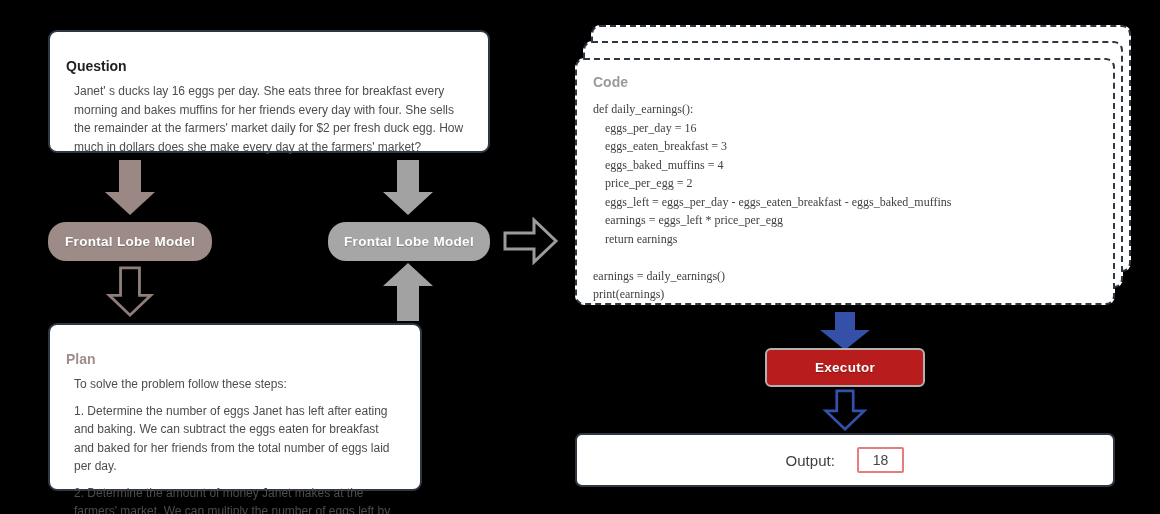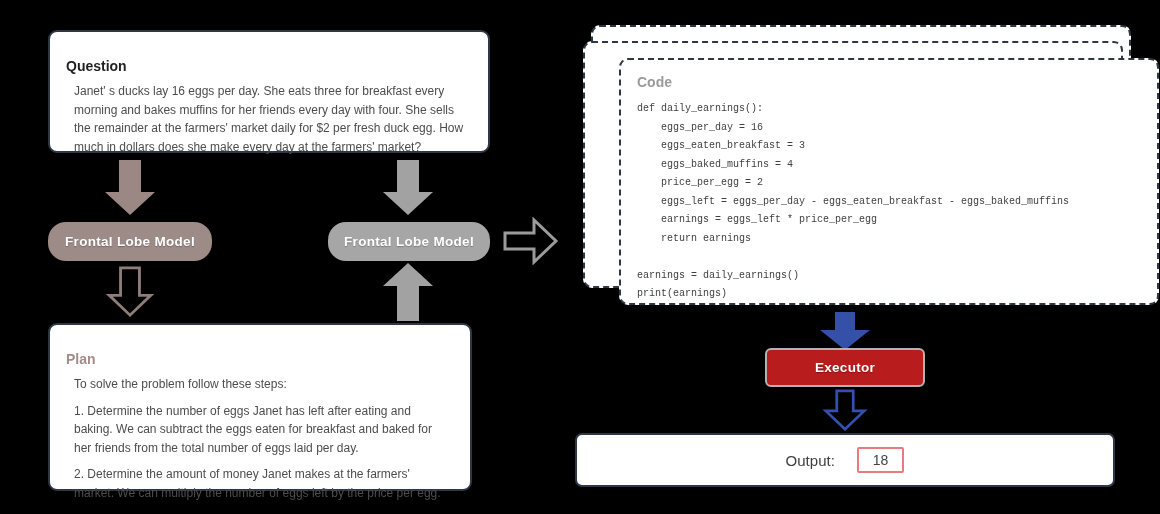--- a/index.html
+++ b/index.html
@@ -5,21 +5,21 @@
   html,body{margin:0;padding:0;background:#000;}
   .stage{
     position:relative;width:1160px;height:514px;background:#000;overflow:hidden;
     font-family:"Liberation Sans", sans-serif;
   }
   .card{
     position:absolute;background:#fff;border:2px solid #2e3844;border-radius:9px;
     box-sizing:border-box;padding:24px 16px;
   }
   .question-card{left:48px;top:30px;width:442px;height:123px;}
-  .plan-card{left:48px;top:323px;width:424px;height:168px;}
+  .plan-card{left:48px;top:323px;width:374px;height:168px;}
   .card h3{margin:2px 0 4px 0;font-size:14px;font-weight:bold;color:#1f1f1f;}
   .plan-card h3{color:#a18e8a;}
   .card p{margin:8px;font-size:12px;line-height:18.5px;color:#4d4d4d;}
 
   .model-btn{
     position:absolute;border-radius:18px;display:flex;align-items:center;justify-content:center;
     color:#fff;font-weight:bold;font-size:13.5px;letter-spacing:.3px;
     box-shadow:0 2px 4px rgba(0,0,0,.45);box-sizing:border-box;
     text-shadow:0 1px 1px rgba(0,0,0,.25);
   }
@@ -32,26 +32,25 @@
   .code-layer{
     position:absolute;width:540px;height:247px;background:#fff;
     border:2px dashed #2e3844;border-radius:9px;box-sizing:border-box;
   }
   .layer-back{left:16px;top:0px;}
   .layer-mid{left:8px;top:16px;}
   .code-card{
     position:absolute;left:0px;top:33px;width:540px;height:247px;background:#fff;
     border:2px dashed #2e3844;border-radius:9px;box-sizing:border-box;
     padding:12px 16px;
-    margin-left:44px;
   }
   .code-card h3{margin:2px 0 10px 0;font-size:14px;font-weight:bold;color:#9a9a9a;}
   .code-line{
-    font-size:10px;line-height:18.5px;min-height:18.5px;color:#3f3f3f;
-    white-space:pre-wrap;font-family:Liberation Mono, monospace;
+    font-size:12px;line-height:18.5px;min-height:18.5px;color:#3f3f3f;
+    white-space:pre-wrap;font-family:Liberation Serif, serif;
   }
 
   .executor-btn{
     position:absolute;left:765px;top:348px;width:160px;height:39px;
     background:#b91c1c;border:2px solid #b2b2b2;border-radius:6px;
     display:flex;align-items:center;justify-content:center;
     color:#fff;font-weight:bold;font-size:13.5px;letter-spacing:.3px;box-sizing:border-box;
     text-shadow:0 1px 1px rgba(0,0,0,.3);
   }
 

